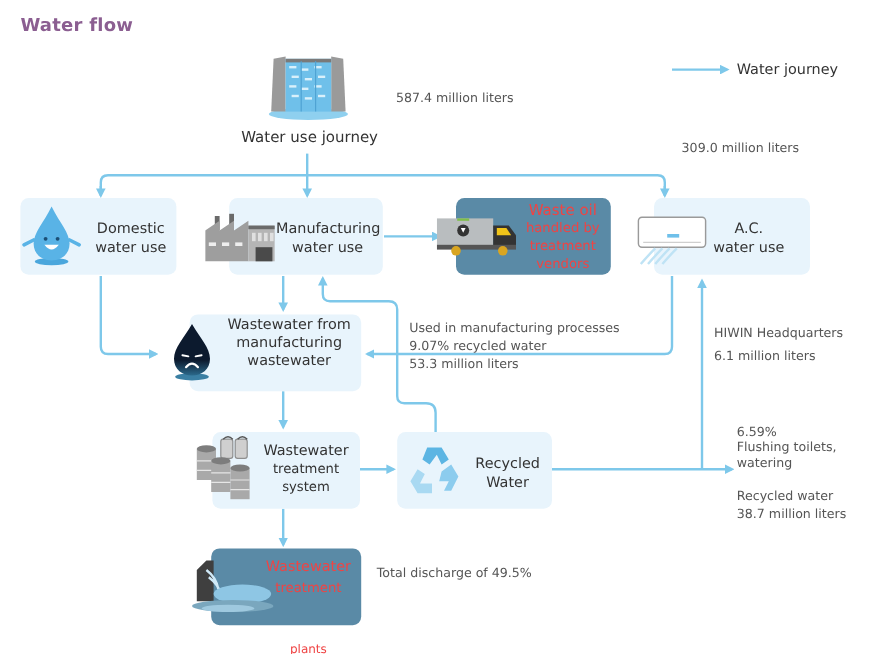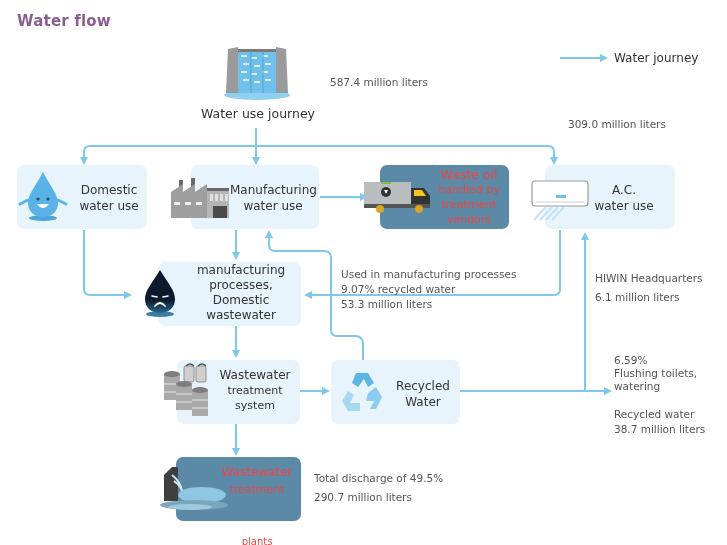--- a/index.html
+++ b/index.html
@@ -184,22 +184,22 @@
           <stop offset="1" stop-color="#2b6a8c"></stop>
         </linearGradient>
       </defs>
     <ellipse cx="23" cy="46" rx="14" ry="3" fill="#3a7fa3"></ellipse>
     <path d="M23,2 C16,14 8,22 8,31 C8,40 15,45 23,45 C31,45 38,40 38,31 C38,22 30,14 23,2 Z" fill="url(#dg)"></path>
     <path d="M15,28 L20,29 M26,29 L31,28" stroke="#ffffff" stroke-width="1.6" stroke-linecap="round"></path>
     <path d="M18,38 Q23,32 28,38" stroke="#ffffff" stroke-width="1.8" fill="none" stroke-linecap="round"></path>
   </svg>
 </div>
 <div class="lbl" style="left:182px;top:263px;width:118px;line-height:15px;">
+  <div>Wastewater from</div>
   <div>manufacturing</div>
-  <div>processes, Domestic</div>
   <div>wastewater</div>
 </div>
 
 <div class="note tight" style="left:341px;top:268px;">
   <div>Used in manufacturing processes</div>
   <div style="margin-top:2px;">9.07% recycled water</div>
   <div style="margin-top:2px;">53.3 million liters</div>
 </div>
 
 <div class="note" style="left:595px;top:269px;">
@@ -275,14 +275,13 @@
   </svg>
 </div>
 <div class="lbl white" style="left:214px;top:463px;width:86px;line-height:18px;">
   <div>Wastewater</div>
   <div style="font-size:11px;">treatment</div>
   <div style="font-size:10px;margin-top:34px;">plants</div>
 </div>
 
 <div class="note" style="left:314px;top:469px;">
   <div>Total discharge of 49.5%</div>
-  <div>290.7 million liters</div>
 </div>
 
 </body></html>

